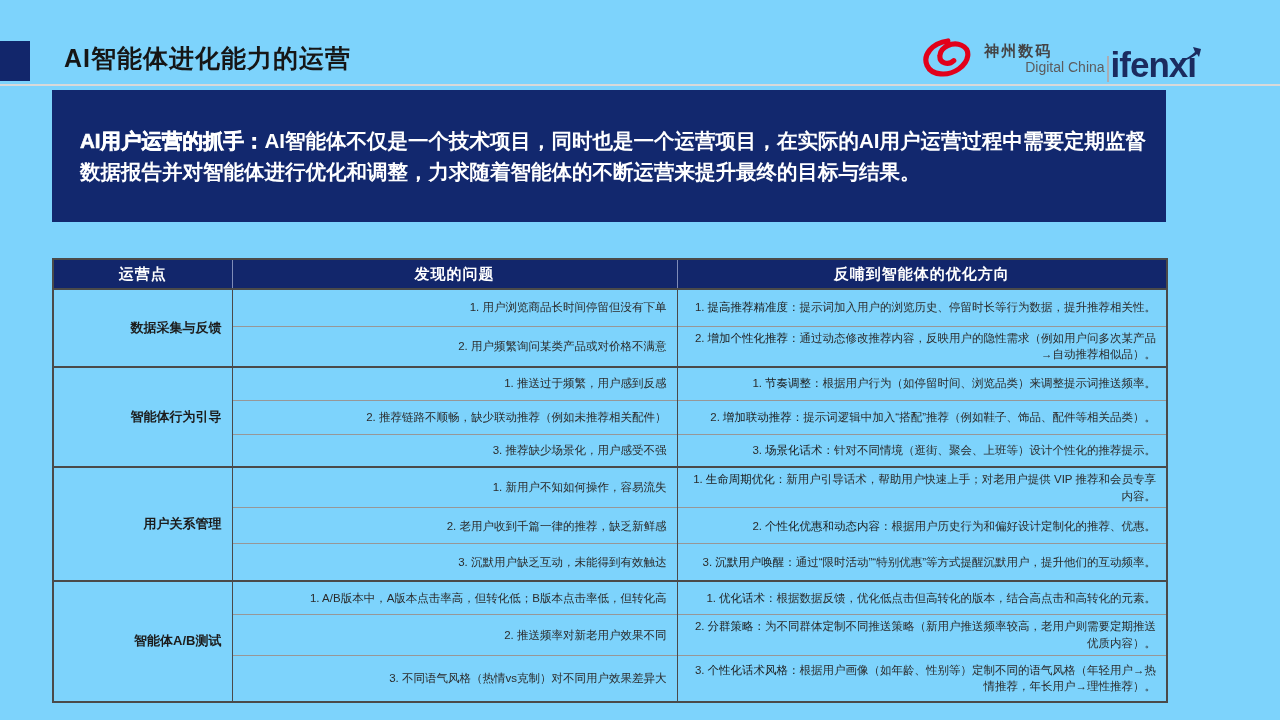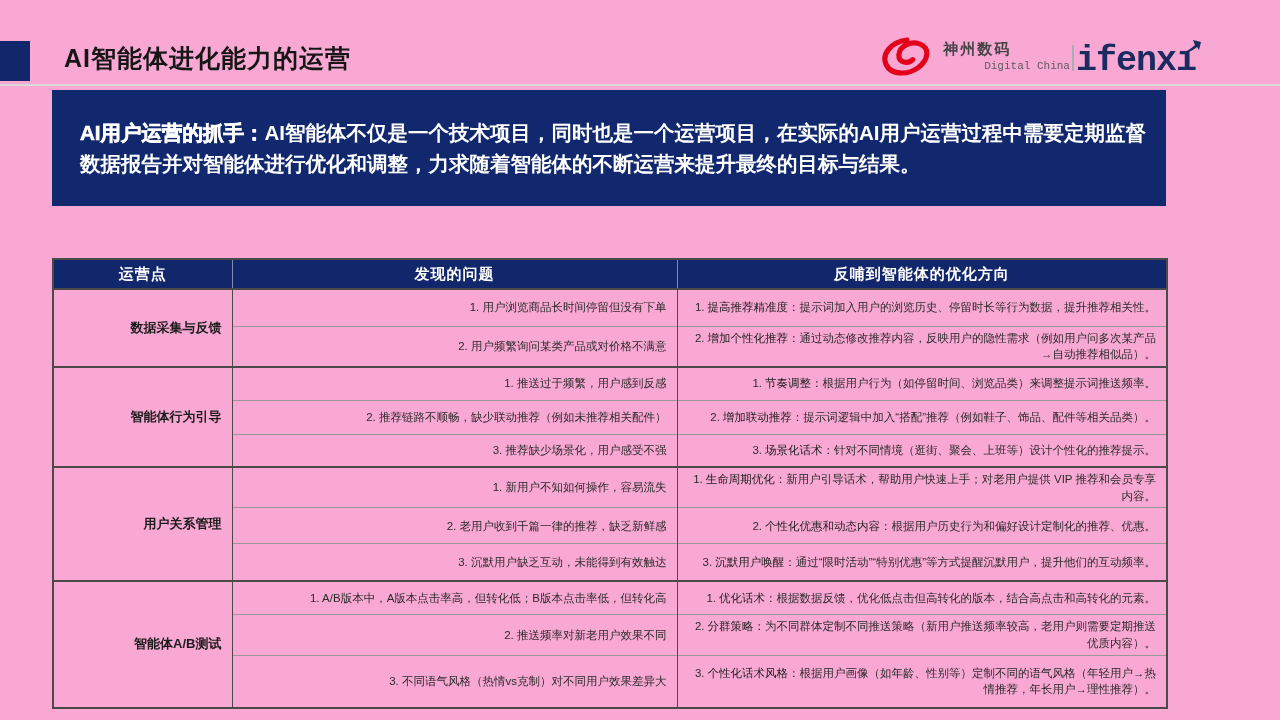--- a/index.html
+++ b/index.html
@@ -2,49 +2,49 @@
 <html><head>
 <meta charset="utf-8">
 <style>
   html,body{margin:0;padding:0;}
   body{
     width:1280px;height:720px;position:relative;overflow:hidden;
     background:#ffffff;
     font-family:"Liberation Sans","DejaVu Sans",sans-serif;
     -webkit-font-smoothing:antialiased;
   }
-  .slide{position:absolute;inset:0;background:#f9a8d4;}
+  .slide{position:absolute;inset:0;background:#7dd3fc;}
 
   
   .title-square{position:absolute;left:0;top:41px;width:30px;height:40px;background:#12266B;}
   .page-title{
     position:absolute;left:64px;top:42px;margin:0;
     font-size:25px;font-weight:700;color:#161616;letter-spacing:1px;
   }
   .header-divider{position:absolute;left:0;top:84px;width:1280px;height:0;border-top:2px solid #d9d9d9;}
 
   .logo-cluster{
     position:absolute;right:84px;top:34px;height:48px;
-    display:flex;align-items:center;gap:2px;font-family:Liberation Mono, monospace;
+    display:flex;align-items:flex-end;gap:2px;
   }
   .dc-logo{display:flex;align-items:center;gap:7px;}
   .dc-text{display:flex;flex-direction:column;line-height:1.12;}
   .dc-cn{font-size:15px;font-weight:700;color:#444446;letter-spacing:2px;}
-  .dc-en{font-size:11px;color:#5c5c5e;padding-left:41px;}
+  .dc-en{font-size:14px;color:#5c5c5e;padding-left:41px;}
   .logo-sep{width:2px;height:26px;background:#a9adb5;}
   .ifenxi{
     position:relative;display:inline-block;
     font-size:35px;font-weight:700;color:#1B2B5F;letter-spacing:-1px;line-height:1;
     padding-top:6px;
   }
   .ifenxi .arrow{position:absolute;right:-6px;top:-7px;}
 
   
   .callout{
-    position:absolute;left:52px;top:90px;width:1114px;height:116px;
+    position:absolute;left:52px;top:90px;width:1114px;height:132px;
     background:#12286E;color:#ffffff;box-sizing:border-box;
     display:flex;align-items:center;
     padding:0 14px 0 28px;
   }
   .callout p{margin:0;font-size:20.5px;font-weight:700;line-height:31px;}
   .callout .lead{-webkit-text-stroke:0.6px #ffffff;}
 
   
   table.ops{
     position:absolute;left:52px;top:258px;width:1114px;
@@ -165,20 +165,20 @@
 
       <tr class="sec-start" style="height:34px;">
         <td class="cat" rowspan="3">智能体A/B测试</td>
         <td class="prob">1. A/B版本中，A版本点击率高，但转化低；B版本点击率低，但转化高</td>
         <td class="sol"><span class="num">1.</span><span class="lead">优化话术：</span><span>根据数据反馈，优化低点击但高转化的版本，结合高点击和高转化的元素。</span></td>
       </tr>
       <tr class="row-mid" style="height:36px;">
         <td class="prob">2. 推送频率对新老用户效果不同</td>
         <td class="sol"><span class="num">2.</span><span class="lead">分群策略：</span><span>为不同群体定制不同推送策略（新用户推送频率较高，老用户则需要定期推送优质内容）。</span></td>
       </tr>
-      <tr class="row-mid" style="height:53px;">
+      <tr class="row-mid" style="height:47px;">
         <td class="prob">3. 不同语气风格（热情vs克制）对不同用户效果差异大</td>
         <td class="sol"><span class="num">3.</span><span class="lead">个性化话术风格：</span><span>根据用户画像（如年龄、性别等）定制不同的语气风格（年轻用户→热情推荐，年长用户→理性推荐）。</span></td>
       </tr>
     </tbody>
   </table>
 
 </div>
 
 </body></html>

